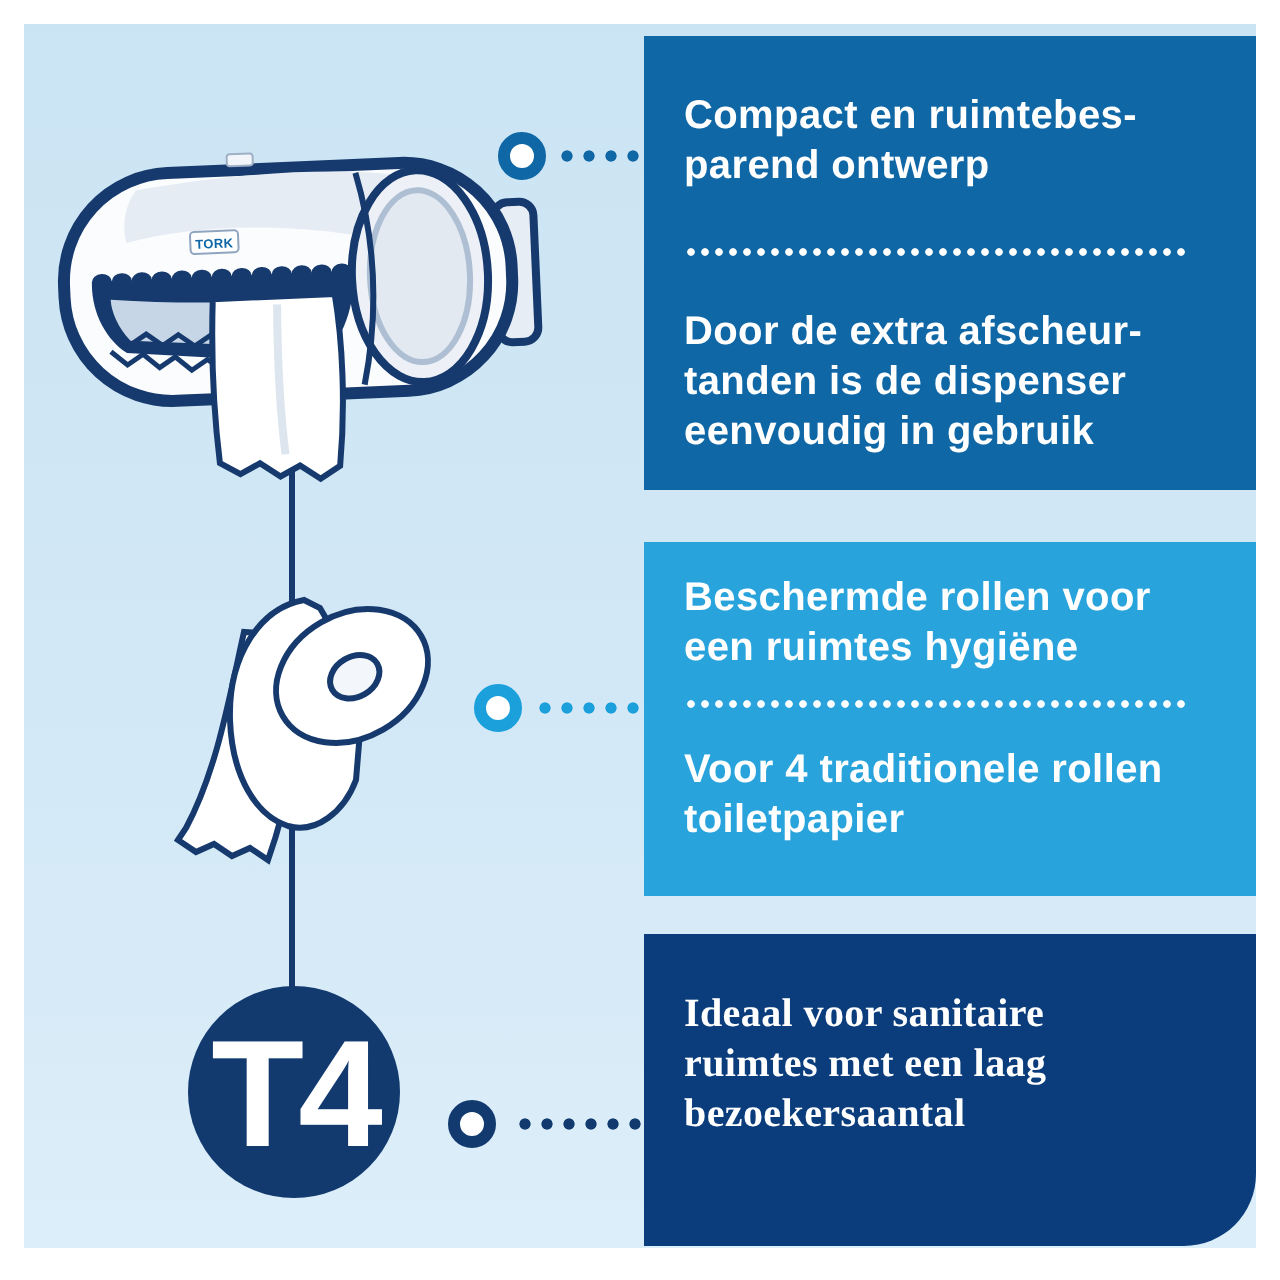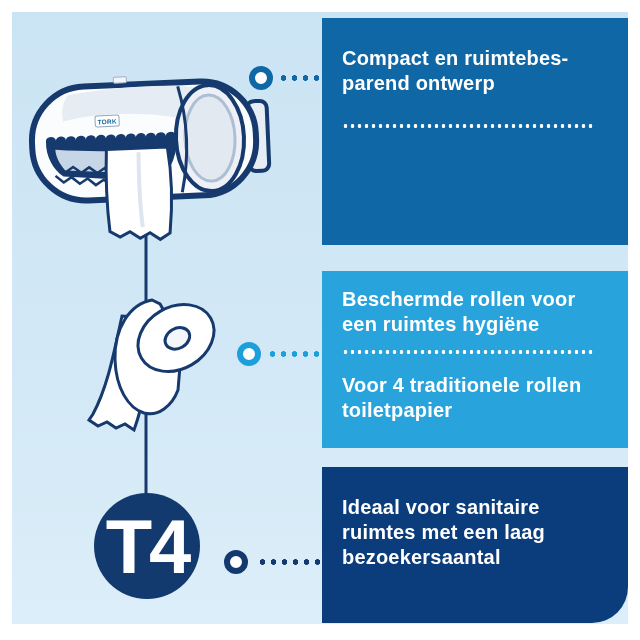--- a/index.html
+++ b/index.html
@@ -16,21 +16,21 @@
     position:absolute;left:310px;width:306px;box-sizing:border-box;
     padding:0 35px 0 20px;color:#ffffff;font-weight:bold;
     font-size:20px;line-height:25px;letter-spacing:.2px;
   }
   .panel .ptext{margin:0;white-space:pre-line;}
   .p1{top:6px;height:227px;}
   .p2{top:259px;height:177px;}
   .p3{top:455px;height:156px;border-radius:0 0 36px 0;}
   .p1 .ptext:first-of-type{padding-top:28px;}
   .p2 .ptext:first-of-type{padding-top:16px;}
-  .p3 .ptext:first-of-type{padding-top:28px;}
+  .p3 .ptext:first-of-type{padding-top:28px;font-family:Liberation Serif, serif;}
   .dotsep{
     height:4px;margin:28px 0 26px 0;
     background-image:radial-gradient(circle,#ffffff 1.7px,rgba(255,255,255,0) 2.1px);
     background-size:7px 4px;background-repeat:repeat-x;background-position:left center;
   }
   .p2 .dotsep{margin:13px 0 19px 0;}
   
   .ring{
     position:absolute;width:12px;height:12px;border-radius:50%;
     background:#ffffff;border:6px solid #0f67a5;
@@ -57,20 +57,23 @@
 </head>
 <body>
 
 <div id="canvas">
   <div id="stage">
 
     <section class="panel p1" style="background: rgb(15, 103, 165);">
       <p class="ptext">Compact en ruimtebes-
 parend ontwerp</p>
       <div class="dotsep"></div>
+      <p class="ptext">Door de extra afscheur-
+tanden is de dispenser
+eenvoudig in gebruik</p>
     </section>
 
     <section class="panel p2" style="background: rgb(41, 163, 220);">
       <p class="ptext">Beschermde rollen voor
 een ruimtes hygiëne</p>
       <div class="dotsep"></div>
       <p class="ptext">Voor 4 traditionele rollen
 toiletpapier</p>
     </section>
 

